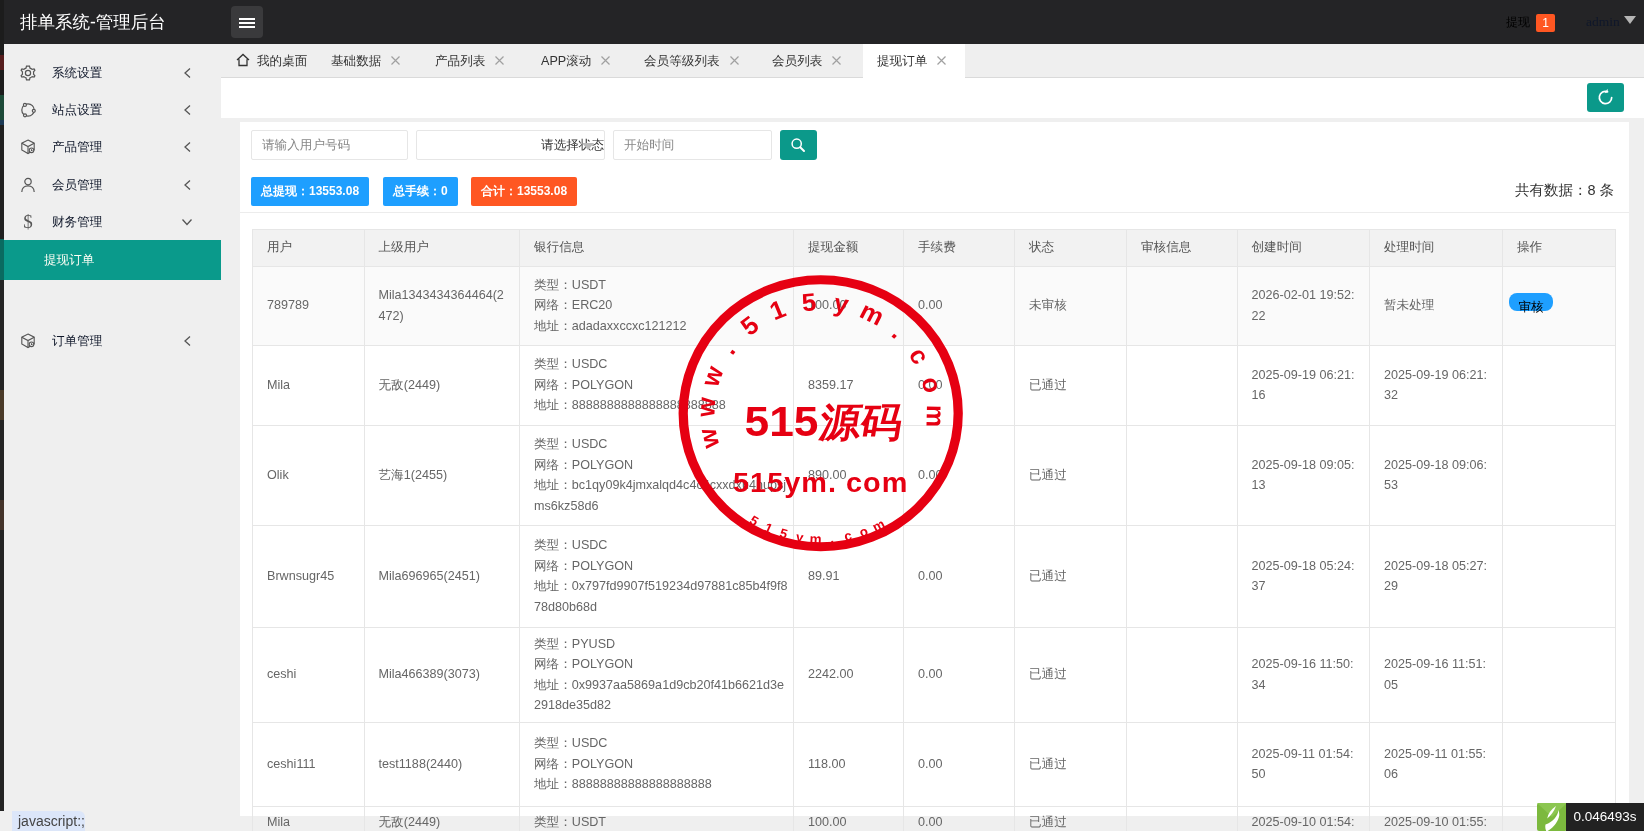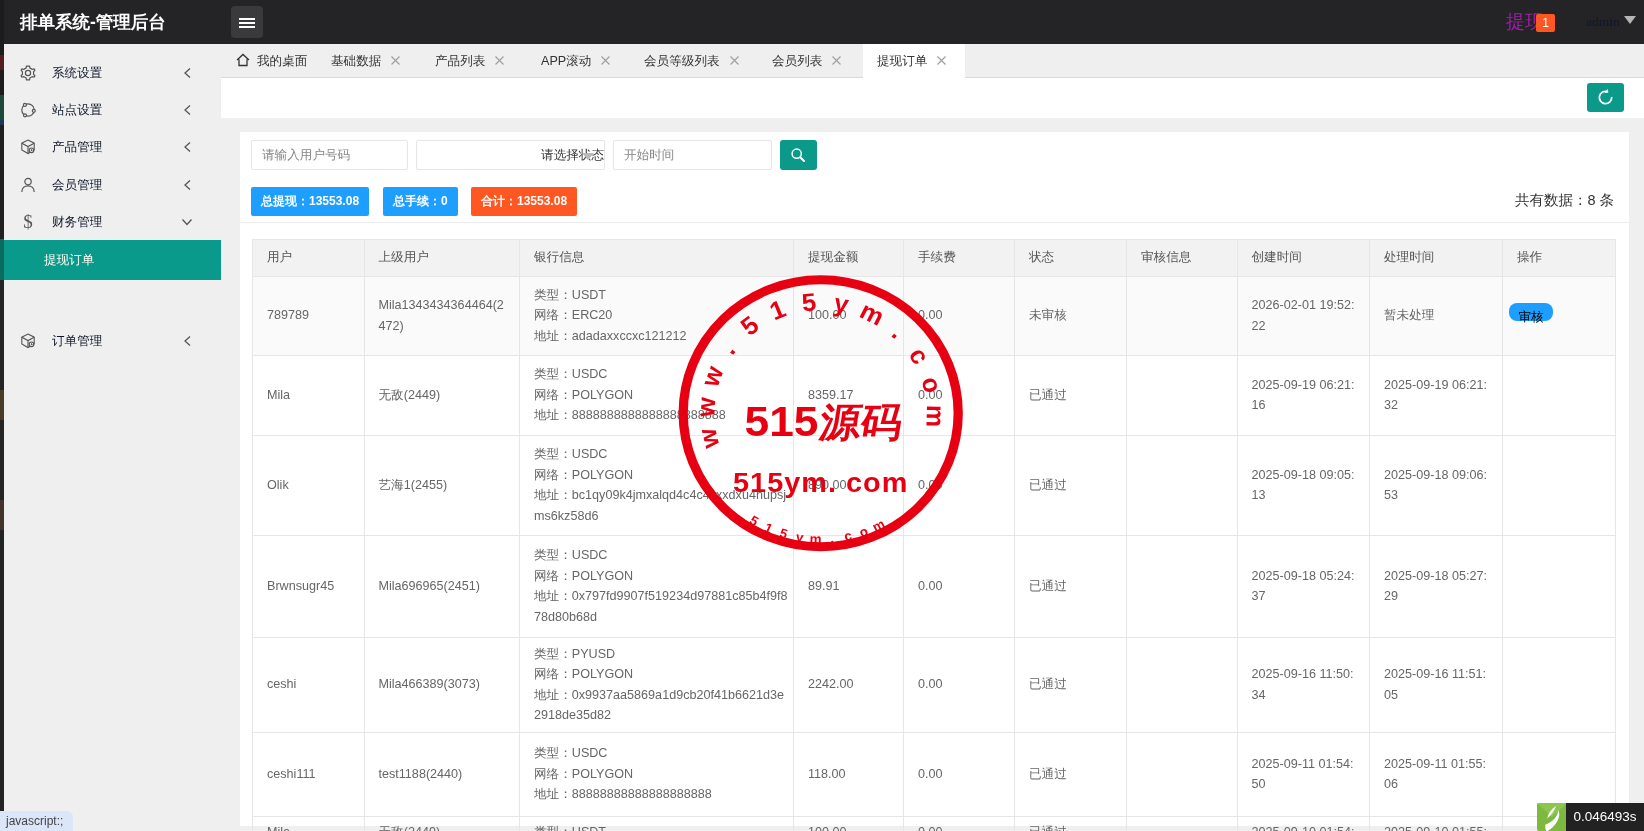--- a/index.html
+++ b/index.html
@@ -2,24 +2,24 @@
 <html><head>
 <meta charset="utf-8">
 <style>
   * { margin:0; padding:0; box-sizing:border-box; }
   html,body { width:1644px; height:831px; overflow:hidden; }
   body { font-family:"Liberation Sans",sans-serif; background:#efefef; position:relative; }
   .abs { position:absolute; }
 
   
   #header { left:0; top:0; width:1644px; height:44px; background:#242426; }
-  #title { left:20px; top:0; height:44px; line-height:44px; color:#fff; font-size:17.5px; font-weight:bold; }
+  #title { left:20px; top:0; height:44px; line-height:44px; color:#fff; font-size:17.5px; font-weight:normal; }
   #burger { left:231px; top:6px; width:32px; height:32px; background:#3a3a3c; border-radius:4px; }
   .bline { position:absolute; left:8px; width:16px; height:2px; background:#fff; }
-  #hdr-tixian { top:0; height:44px; line-height:44px; color:#a21caf; font-size:19px; white-space:nowrap; }
+  #hdr-tixian { top:0; height:44px; line-height:44px; color:#000000; font-size:12px; white-space:nowrap; }
   #hdr-badge { left:1536px; top:14px; width:19px; height:18px; background:#ff5722; border-radius:2px; color:#fff; font-size:12px; text-align:center; line-height:18px; }
   #hdr-admin { left:1586px; top:0; height:44px; line-height:44px; color:#0f172a; font-size:13.5px;font-family:Liberation Serif, serif; }
   #hdr-caret { left:1624px; top:16px; width:0; height:0; border-left:6.5px solid transparent; border-right:6.5px solid transparent; border-top:8px solid #b5b5b5; }
 
   
   .strip { left:0; width:4px; }
 
   
   #sidebar { left:0; top:44px; width:221px; height:787px; background:#efefef; }
   .mi { position:absolute; left:0; width:221px; height:37.3px; }
@@ -35,42 +35,42 @@
   #tabbar { left:221px; top:44px; width:1423px; height:34px; background:#efefef; border-bottom:1px solid #dadada; }
   .tab { position:absolute; top:0; height:34px; line-height:34px; font-size:12.6px; color:#333; white-space:nowrap; }
   .tab .x { display:inline-block; margin-left:9px; vertical-align:-1px; }
   #tab-active { left:642px; width:102px; background:#fff; height:35px; padding-left:14px; }
 
   
   #toolbar { left:221px; top:78px; width:1423px; height:40px; background:#fff; }
   #refresh { left:1587px; top:83px; width:37px; height:29px; background:#0b998a; border-radius:3px; }
 
   
-  #panel { left:240px; top:132px; width:1389px; height:694px; background:#fff; }
+  #panel { left:240px; top:122px; width:1389px; height:694px; background:#fff; }
 
   .inp { position:absolute; top:8px; height:30px; background:#fff; border:1px solid #e6e6e6; border-radius:2px; font-size:12.6px; color:#878787; line-height:28px; padding-left:10px; }
   #sel { color:#333;text-align:right; }
   #selarrow { position:absolute; left:342px; top:21px; width:0; height:0; border-left:6px solid transparent; border-right:6px solid transparent; border-top:7px solid #b9b9b9; }
   #searchbtn { position:absolute; left:540px; top:8px; width:37px; height:30px; background:#0b998a; border-radius:3px; }
 
   .statbtn { position:absolute; top:55px; height:29px; line-height:29px; border-radius:2px; color:#fff; font-size:12px; font-weight:bold; padding:0 10px; }
   #total-label { position:absolute; top:54px; right:15px; height:29px; line-height:29px; font-size:14.5px; color:#333; }
 
   #divider { position:absolute; left:0; top:90px; width:1389px; height:1px; background:#ececec; }
 
   
   #tbl { position:absolute; left:12px; top:106.5px; border-collapse:collapse; table-layout:fixed; width:1363px; font-size:12.6px; color:#666; }
   #tbl th, #tbl td { border:1px solid #e6e6e6; padding:0 0 0 14px; text-align:left; vertical-align:middle; line-height:20.5px; font-weight:normal; white-space:nowrap; overflow:hidden; }
   #tbl th { background:#f2f2f2; color:#555; height:37px; }
   #tbl .r1 td { background:#fafafa; }
   #tbl .r7 td { vertical-align:top; padding-top:5px; }
   .audit { display:inline-block; margin-left:-8px; width:44px; height:18px; background:#1e9fff; border-radius:8px; color:#000000; text-align:center; line-height:29px; font-size:12.6px; }
 
   
-  #jstip { left:0; top:811px; width:73px; height:20px; background:#dce6f9; border-radius:0 6px 0 0; font-size:12px; color:#444; line-height:21px; padding-left:6px; }
+  #jstip { left:12px; top:811px; width:73px; height:20px; background:#dce6f9; border-radius:0 6px 0 0; font-size:14px; color:#444; line-height:21px; padding-left:6px; }
   #timer { left:1566px; top:803px; width:78px; height:28px; background:#222; color:#fff; font-size:13.5px; line-height:28px; text-align:center; }
   #tplogo { left:1537px; top:803px; width:30px; height:28px; }
 </style>
 </head>
 <body>
 
 <div id="header" class="abs"></div>
 <div id="title" class="abs">排单系统-管理后台</div>
 <div id="burger" class="abs">
   <div class="bline" style="top:11.5px"></div>

